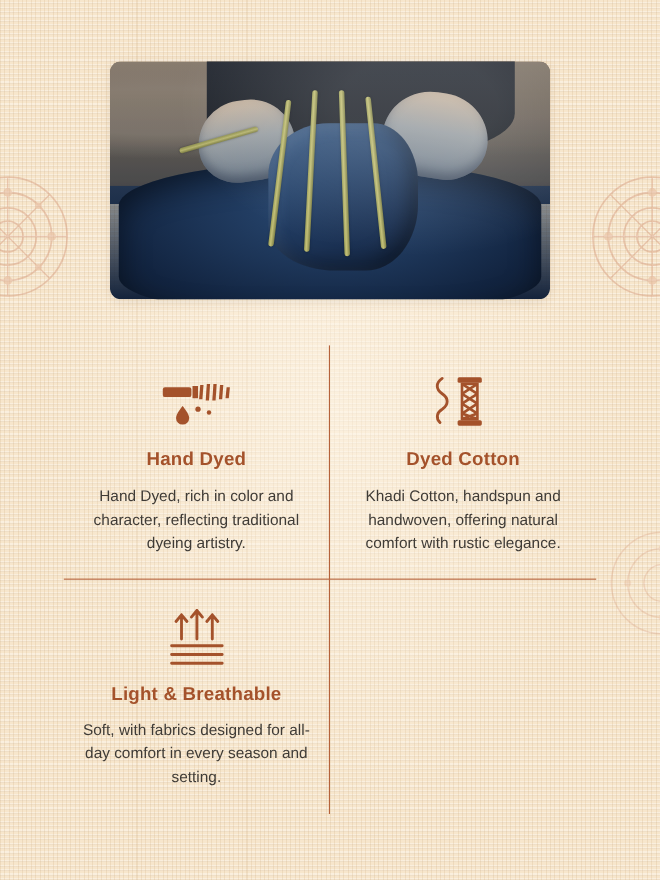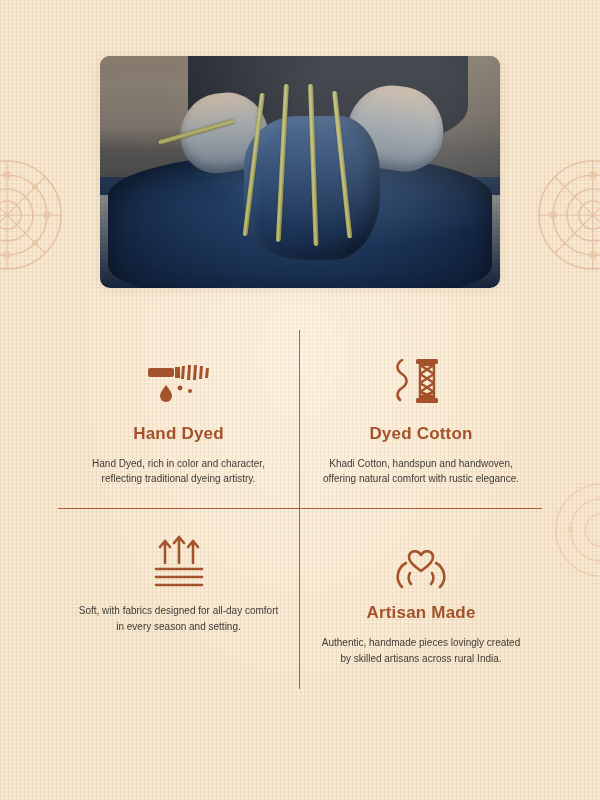--- a/index.html
+++ b/index.html
@@ -157,21 +157,21 @@
     margin-bottom: 14px;
   }
   .feat-title {
     font-size: 17px;
     font-weight: bold;
     color: #a4522b;
     letter-spacing: 0.2px;
     margin-bottom: 12px;
   }
   .feat-desc {
-    font-size: 10px;
+    font-size: 14px;
     line-height: 1.52;
     color: #3f3b36;
     max-width: 215px;
   }
 </style>
 </head>
 <body>
 
 <div class="bg-texture"></div>
 <div class="bg-vignette"></div>
@@ -296,33 +296,19 @@
       <div class="icon-box">
         <svg width="62" height="56" viewBox="0 0 62 56">
           <g fill="none" stroke="#a4522b" stroke-width="2.6" stroke-linecap="round" stroke-linejoin="round">
             <path d="M17 30 L17 8 M17 8 L12 14 M17 8 L22 14"></path>
             <path d="M31 30 L31 4 M31 4 L26 10 M31 4 L36 10"></path>
             <path d="M45 30 L45 8 M45 8 L40 14 M45 8 L50 14"></path>
             <path d="M8 36 H54 M8 44 H54 M8 52 H54"></path>
           </g>
         </svg>
       </div>
+      <div class="feat-title">Light &amp; Breathable</div>
       <div class="feat-desc">Soft, with fabrics designed for all-day comfort in every season and setting.</div>
     </div>
 
-    <div class="cell">
-      <div class="icon-box">
-        <svg width="62" height="56" viewBox="0 0 62 56">
-          <g fill="none" stroke="#a4522b" stroke-width="2.6" stroke-linecap="round" stroke-linejoin="round">
-            <path d="M31 22 c-3.5 -6 -12 -4.5 -12 2.5 c0 5.5 8 10.5 12 13.5 c4 -3 12 -8 12 -13.5 c0 -7 -8.5 -8.5 -12 -2.5 z"></path>
-            <path d="M16 30 c-4 2 -7 6 -8 11 c-1 5 1 10 4 13"></path>
-            <path d="M46 30 c4 2 7 6 8 11 c1 5 -1 10 -4 13"></path>
-            <path d="M20 40 c-2 3 -2 8 1 11"></path>
-            <path d="M42 40 c2 3 2 8 -1 11"></path>
-          </g>
-        </svg>
-      </div>
-      <div class="feat-title">Artisan Made</div>
-      <div class="feat-desc">Authentic, handmade pieces lovingly created by skilled artisans across rural India.</div>
-    </div>
 
   </div>
 </div>
 
 </body></html>

